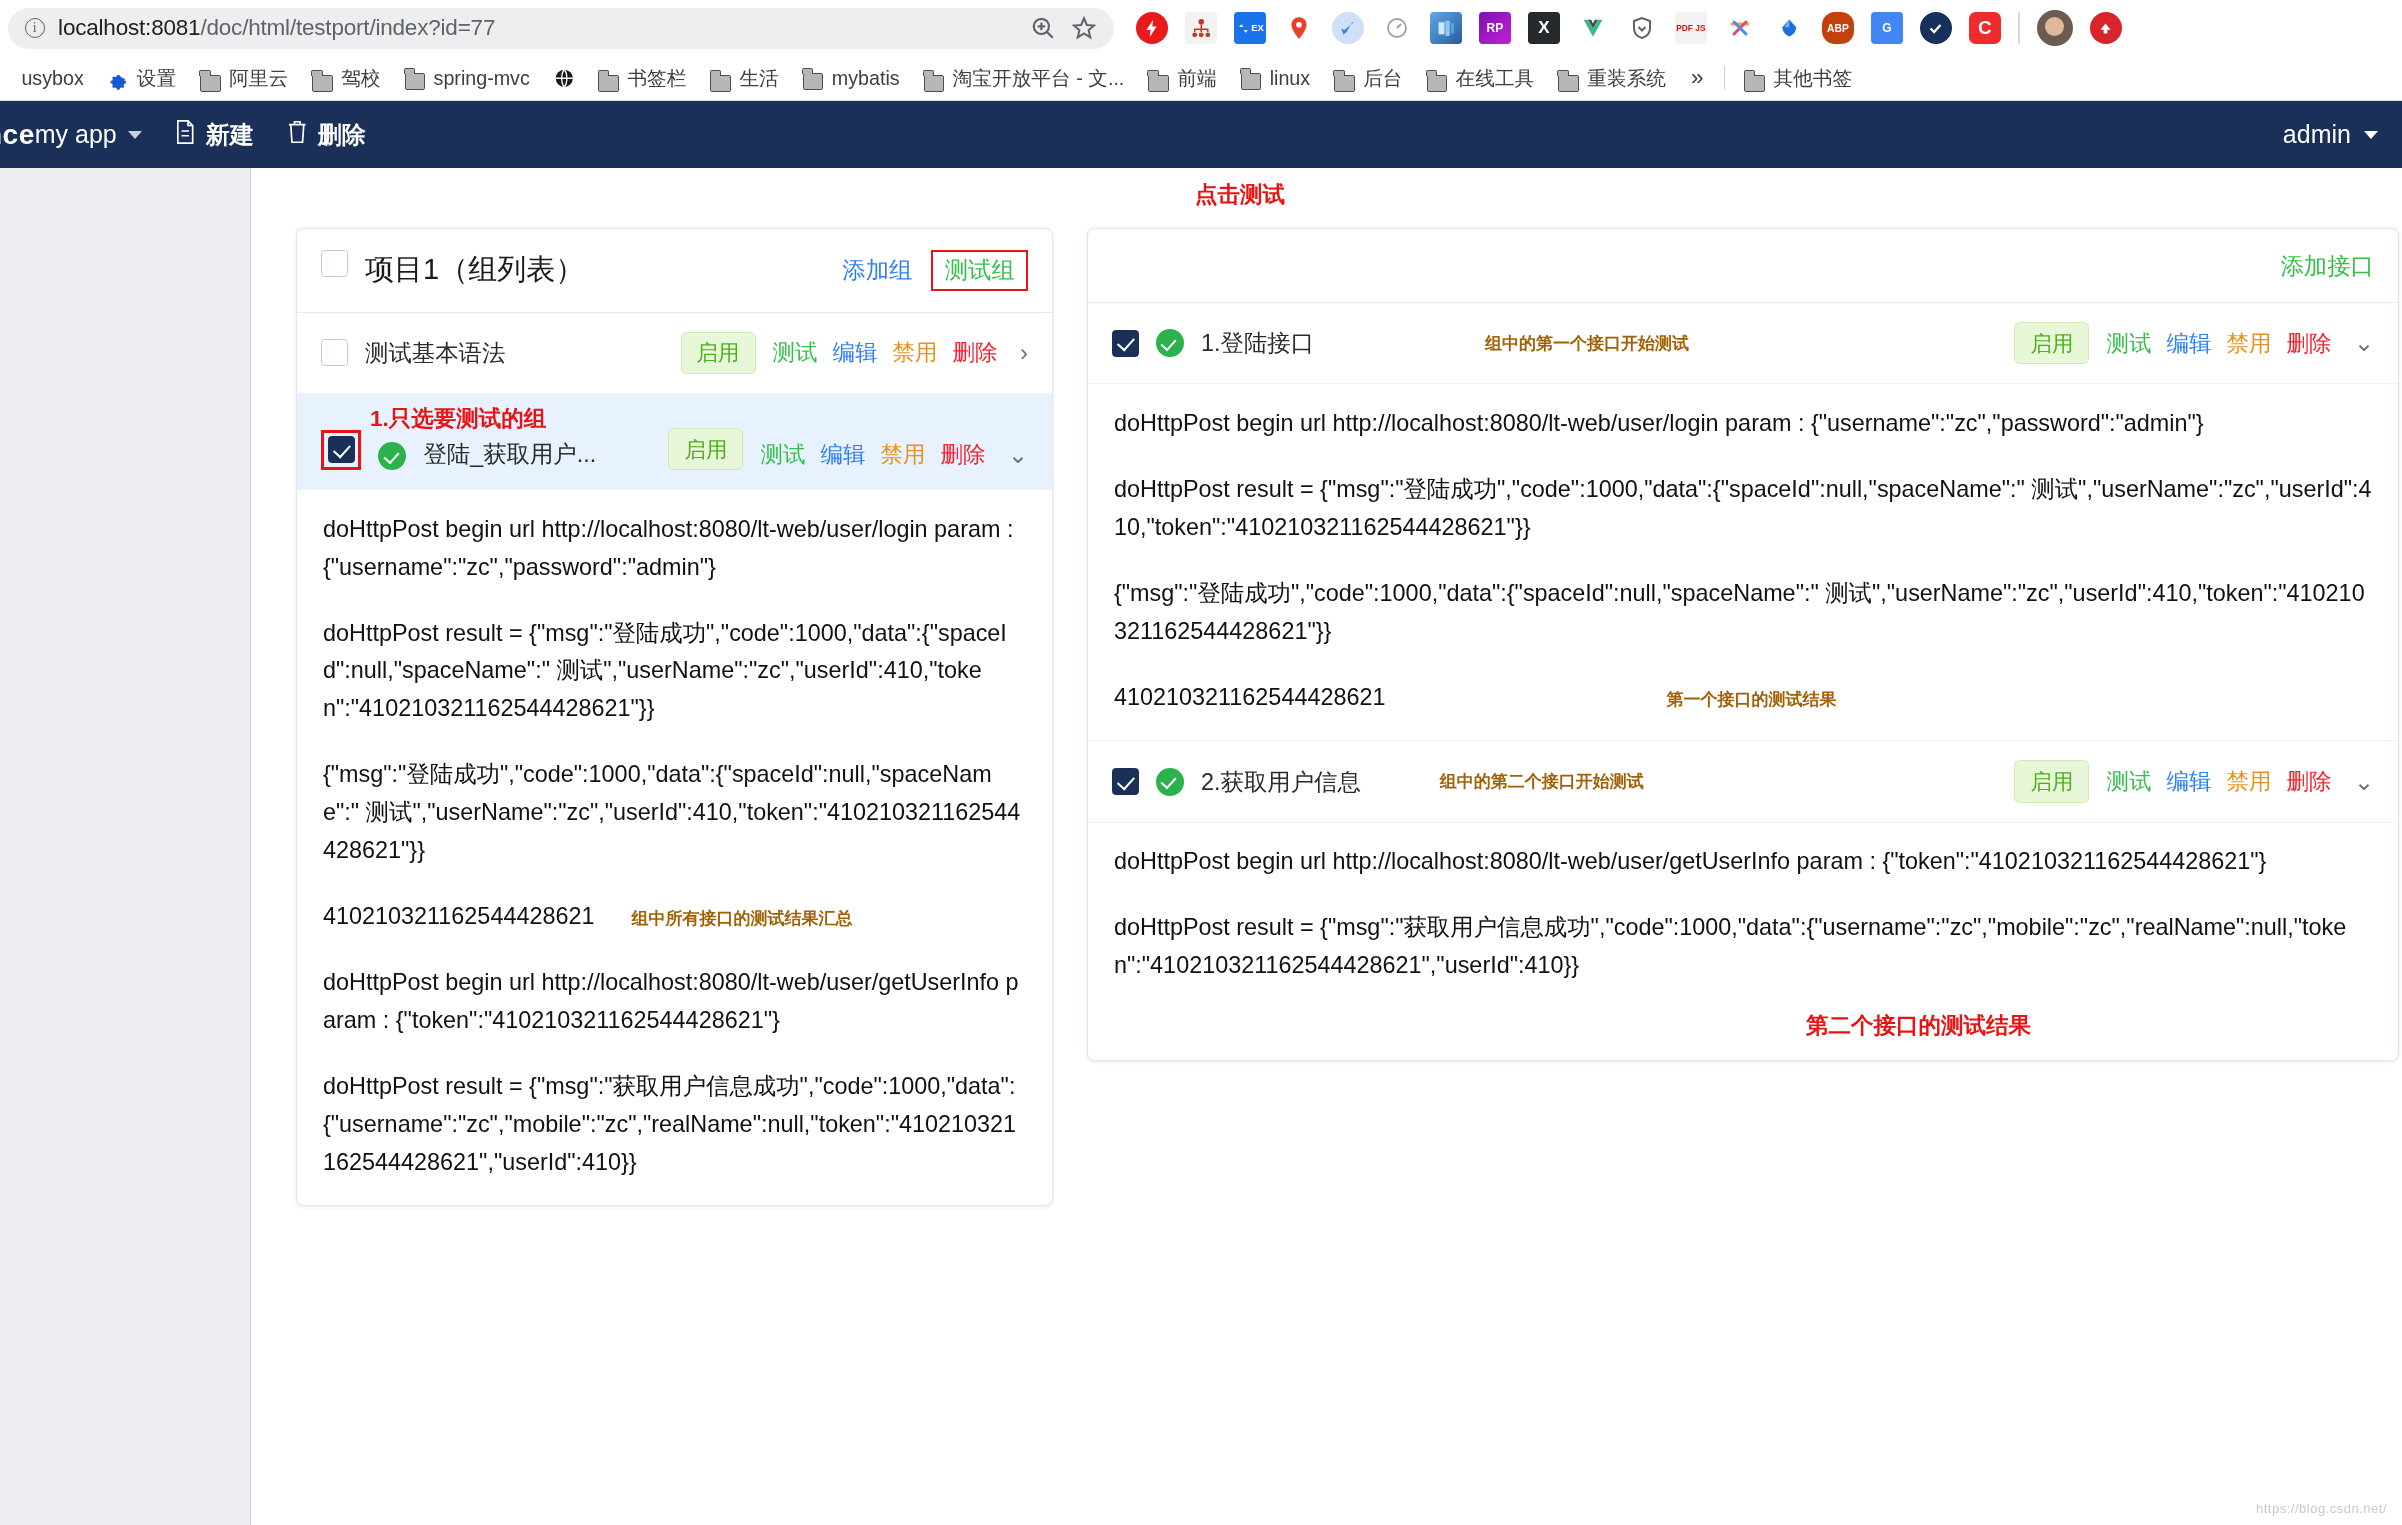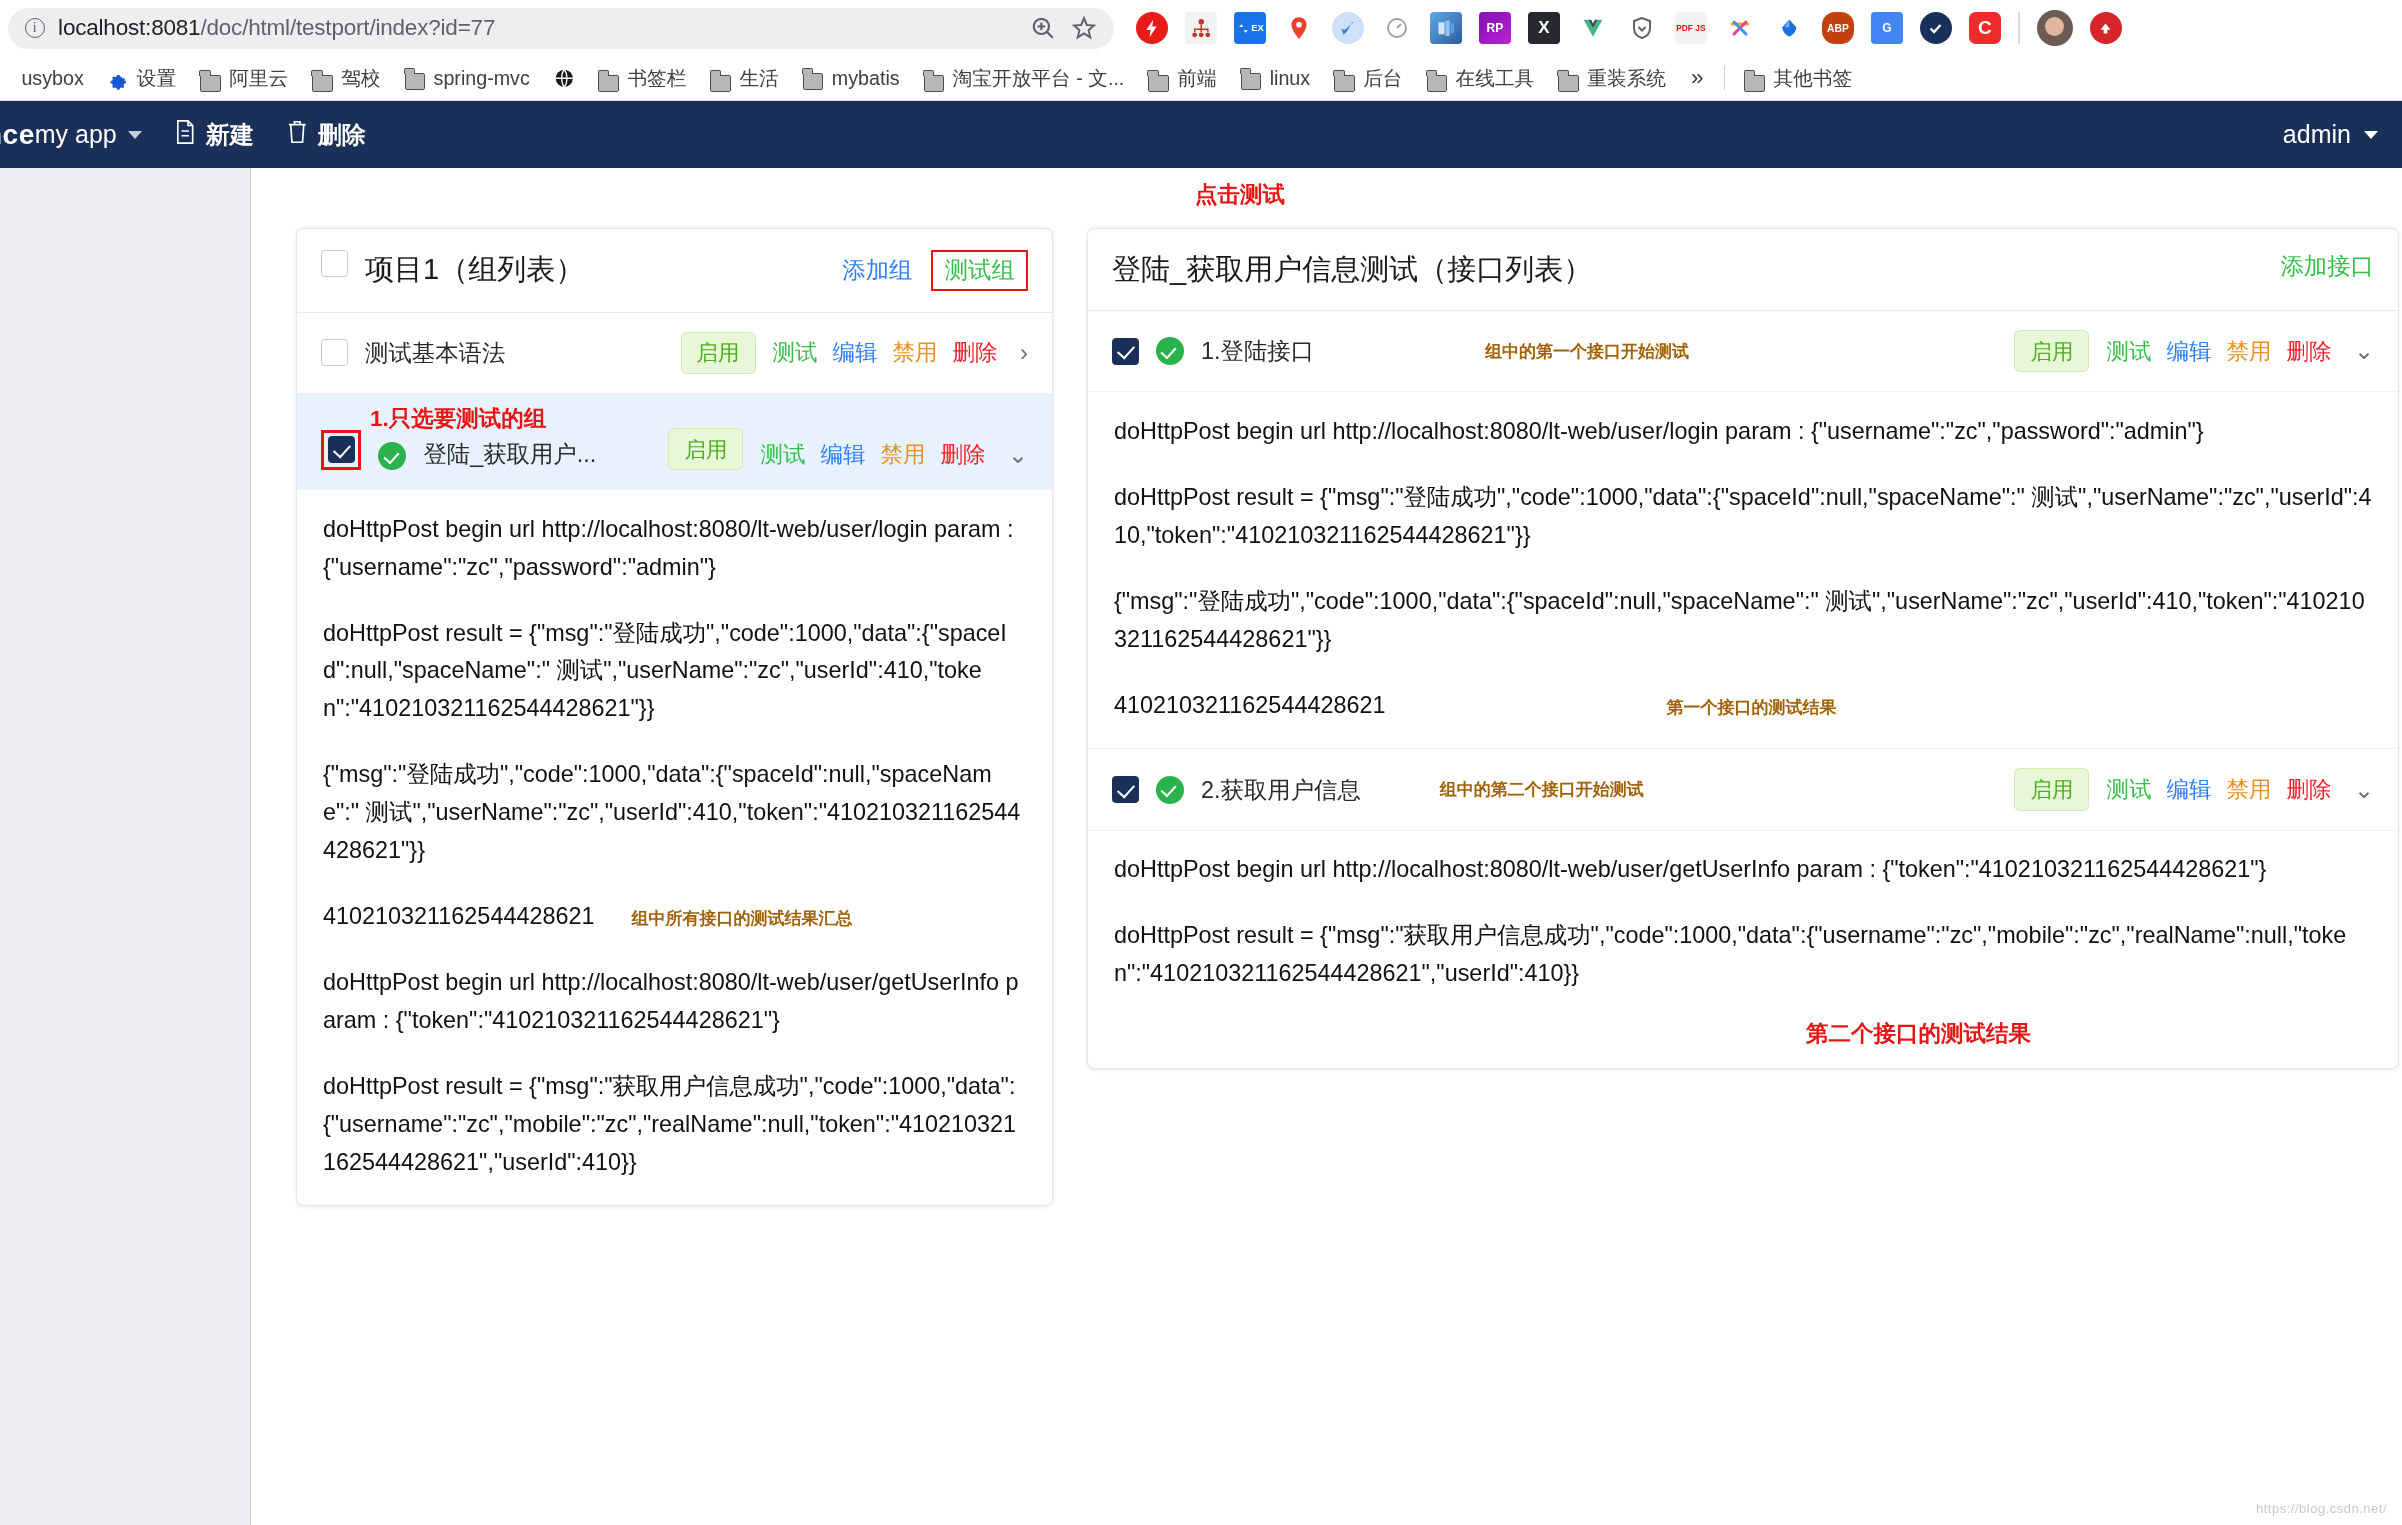--- a/index.html
+++ b/index.html
@@ -432,21 +432,20 @@
             <span>410210321162544428621</span>
             <span class="anno-inline">组中所有接口的测试结果汇总</span>
           </p>
           <p class="log-p">doHttpPost begin url http://localhost:8080/lt-web/user/getUserInfo param : {"token":"410210321162544428621"}</p>
           <p class="log-p">doHttpPost result = {"msg":"获取用户信息成功","code":1000,"data":{"username":"zc","mobile":"zc","realName":null,"token":"410210321162544428621","userId":410}}</p>
         </div>
       </div>
 
       <div class="card card-right">
         <div class="card-head">
-          <span class="card-title">登陆_获取用户信息测试（接口列表）</span>
           <span class="card-head-actions">
             <span class="link-green">添加接口</span>
           </span>
         </div>
 
         <div class="row">
           <span class="cb checked"></span>
           <span class="ok-dot"></span>
           <span class="row-name">1.登陆接口</span>
           <span class="anno-inline" style="margin-left:154px;">组中的第一个接口开始测试</span>

